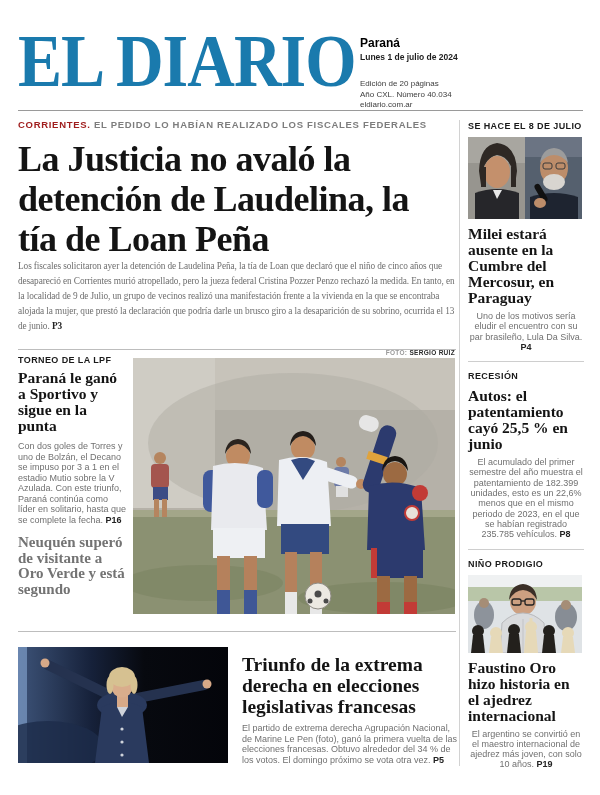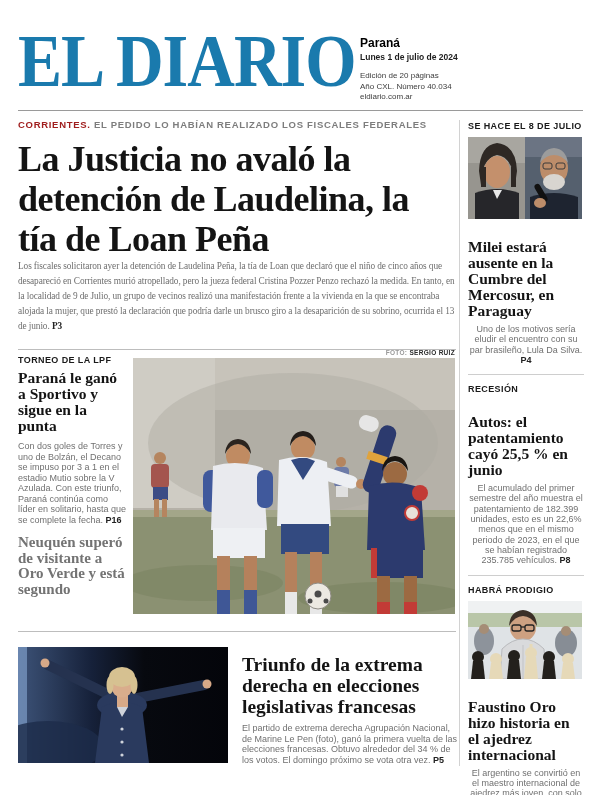--- a/index.html
+++ b/index.html
@@ -6,21 +6,21 @@
   #page{position:relative;width:600px;height:795px;background:#ffffff;overflow:hidden;
         font-family:"Liberation Sans","DejaVu Sans",sans-serif;color:#1a1a1a;}
   .abs{position:absolute;}
   
   .logo{left:18px;top:26px;font-family:"Liberation Serif","DejaVu Serif",serif;
         font-weight:700;font-size:66px;line-height:64px;color:#1a7aad;
         letter-spacing:-1px;transform:scaleY(1.12);transform-origin:top left;}
   .mast-info{left:360px;top:36px;width:200px;}
   .mast-city{font-size:12px;font-weight:700;color:#000000;}
   .mast-date{font-size:8.5px;font-weight:700;color:#1d1d1d;margin-top:2px;}
-  .mast-meta{margin-top:9px;font-size:8px;line-height:10.5px;color:#3c3c3c;}
+  .mast-meta{margin-top:17px;font-size:8px;line-height:10.5px;color:#3c3c3c;}
   .rule{position:absolute;height:1px;background:#bdbdbd;}
   .rule-top{background:#9a9a9a;}
   .vrule{position:absolute;width:1px;background:#d2d2d2;}
   
   .kicker{font-size:9.5px;font-weight:700;letter-spacing:.7px;color:#7d7d7d;}
   .kicker .tag{color:#a01e1e;}
   .skicker{font-size:9px;font-weight:700;letter-spacing:.4px;color:#1a1a1a;}
   
   .hl{font-family:"Liberation Serif","DejaVu Serif",serif;font-weight:700;color:#141414;}
   .hl-main{margin-top:9px;font-size:36px;line-height:40px;letter-spacing:-.5px;}
@@ -36,21 +36,21 @@
   .sportscol{left:18px;top:355px;width:110px;}
   .sportscol .btext{margin-top:7px;}
   .photoblock{left:133px;top:349px;width:322px;}
   .credit{text-align:right;font-size:6.5px;font-weight:700;letter-spacing:.3px;color:#999;}
   .credit b{color:#2b2b2b;}
   .photoblock svg{display:block;margin-top:2px;}
   .lepen{left:18px;top:647px;}
   .french{left:242px;top:650px;width:218px;}
   .french .btext{margin-top:6px;}
   .rightcol{left:468px;top:121px;width:116px;}
-  .rightcol .hl{margin-top:20px;font-size:15.5px;line-height:16px;}
+  .rightcol .hl{margin-top:7px;font-size:15.5px;line-height:16px;}
   .rightcol .btext{margin-top:5px;line-height:10.3px;text-align:center;}
   .rightcol svg{display:block;margin-top:6px;}
   .sec-rule{border:none;border-top:1px solid #cecece;margin:9px 0;}
 </style>
 </head>
 <body>
 
 <div id="page">
 
   <div class="abs logo">EL DIARIO</div>
@@ -225,21 +225,21 @@
     <hr class="sec-rule">
 
     <div>
       <div class="skicker">RECESIÓN</div>
       <div class="hl">Autos: el patentamiento cayó 25,5 % en junio</div>
       <div class="btext"><span>El acumulado del primer semestre del año muestra el patentamiento de 182.399 unidades, esto es un 22,6% menos que en el mismo periodo de 2023, en el que se habían registrado 235.785 vehículos.</span> <span class="pref">P8</span></div>
     </div>
     <hr class="sec-rule">
 
     <div>
-      <div class="skicker">HABRÁ PRODIGIO</div>
+      <div class="skicker">NIÑO PRODIGIO</div>
       <svg width="114" height="78" viewBox="0 0 114 78">
         <rect width="114" height="78" fill="#dfe3e6"></rect>
         <rect width="114" height="12" fill="#eff1f2"></rect>
         <rect y="12" width="114" height="14" fill="#b9c6a8"></rect>
         <ellipse cx="16" cy="40" rx="10" ry="14" fill="#8d939b"></ellipse>
         <circle cx="16" cy="28" r="5" fill="#a58d76"></circle>
         <ellipse cx="98" cy="42" rx="11" ry="14" fill="#878d95"></ellipse>
         <circle cx="98" cy="30" r="5" fill="#a58d76"></circle>
         <circle cx="55" cy="27" r="13" fill="#cda081"></circle>
         <path d="M41,25 Q42,10 55,9 Q68,10 69,25 Q63,15 55,15 Q47,15 41,25 Z" fill="#3b2f27"></path>

